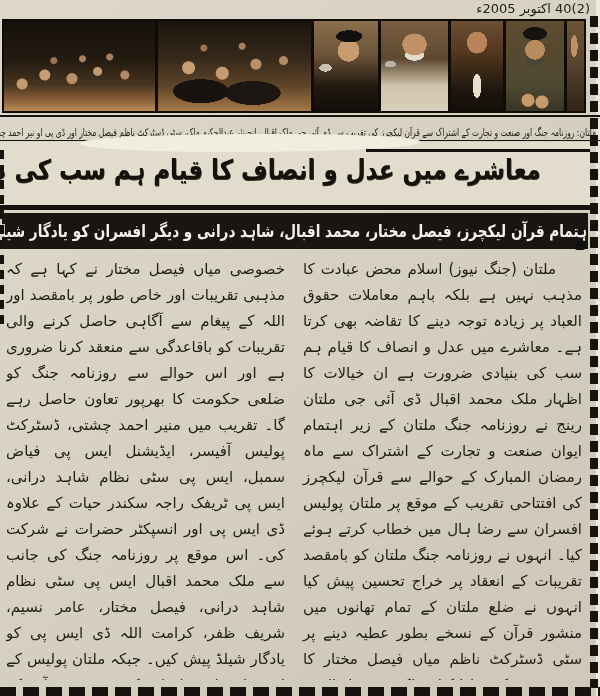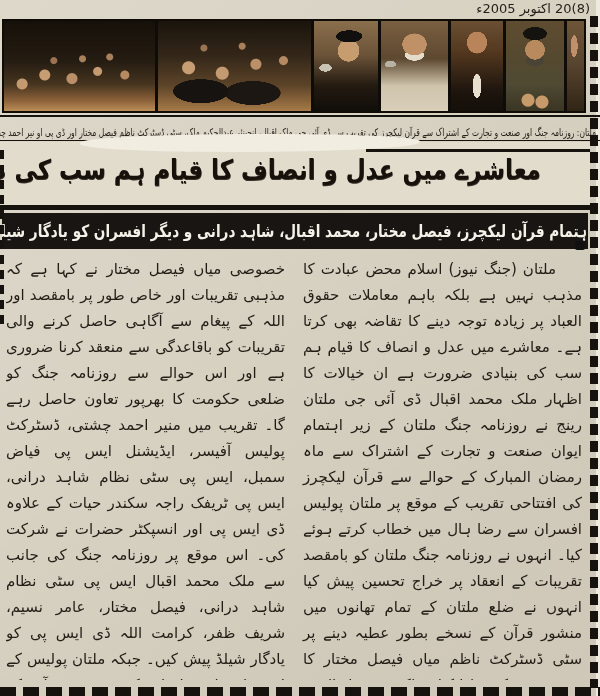--- a/index.html
+++ b/index.html
@@ -150,21 +150,21 @@
     position:absolute; top:150px; height:175px; left:0; width:4px;
     background:repeating-linear-gradient(to bottom, #16120d 0 9px, rgba(0,0,0,0) 9px 15px);
   }
   .corner-dot { position:absolute; top:241px; right:15px; width:10px; height:9px; background:#111; border-radius:2px; }
 </style>
 </head>
 <body>
 
 <div class="page">
 
-  <div class="dateline">(8)20 اکتوبر 2005ء</div>
+  <div class="dateline">(2)40 اکتوبر 2005ء</div>
 
   <div class="photo-strip">
     <div class="photo p-aud1"></div>
     <div class="photo p-aud2"></div>
     <div class="photo p-port1"></div>
     <div class="photo p-port2"></div>
     <div class="photo p-port3"></div>
     <div class="photo p-port4"></div>
     <div class="photo p-port5"></div>
   </div>

